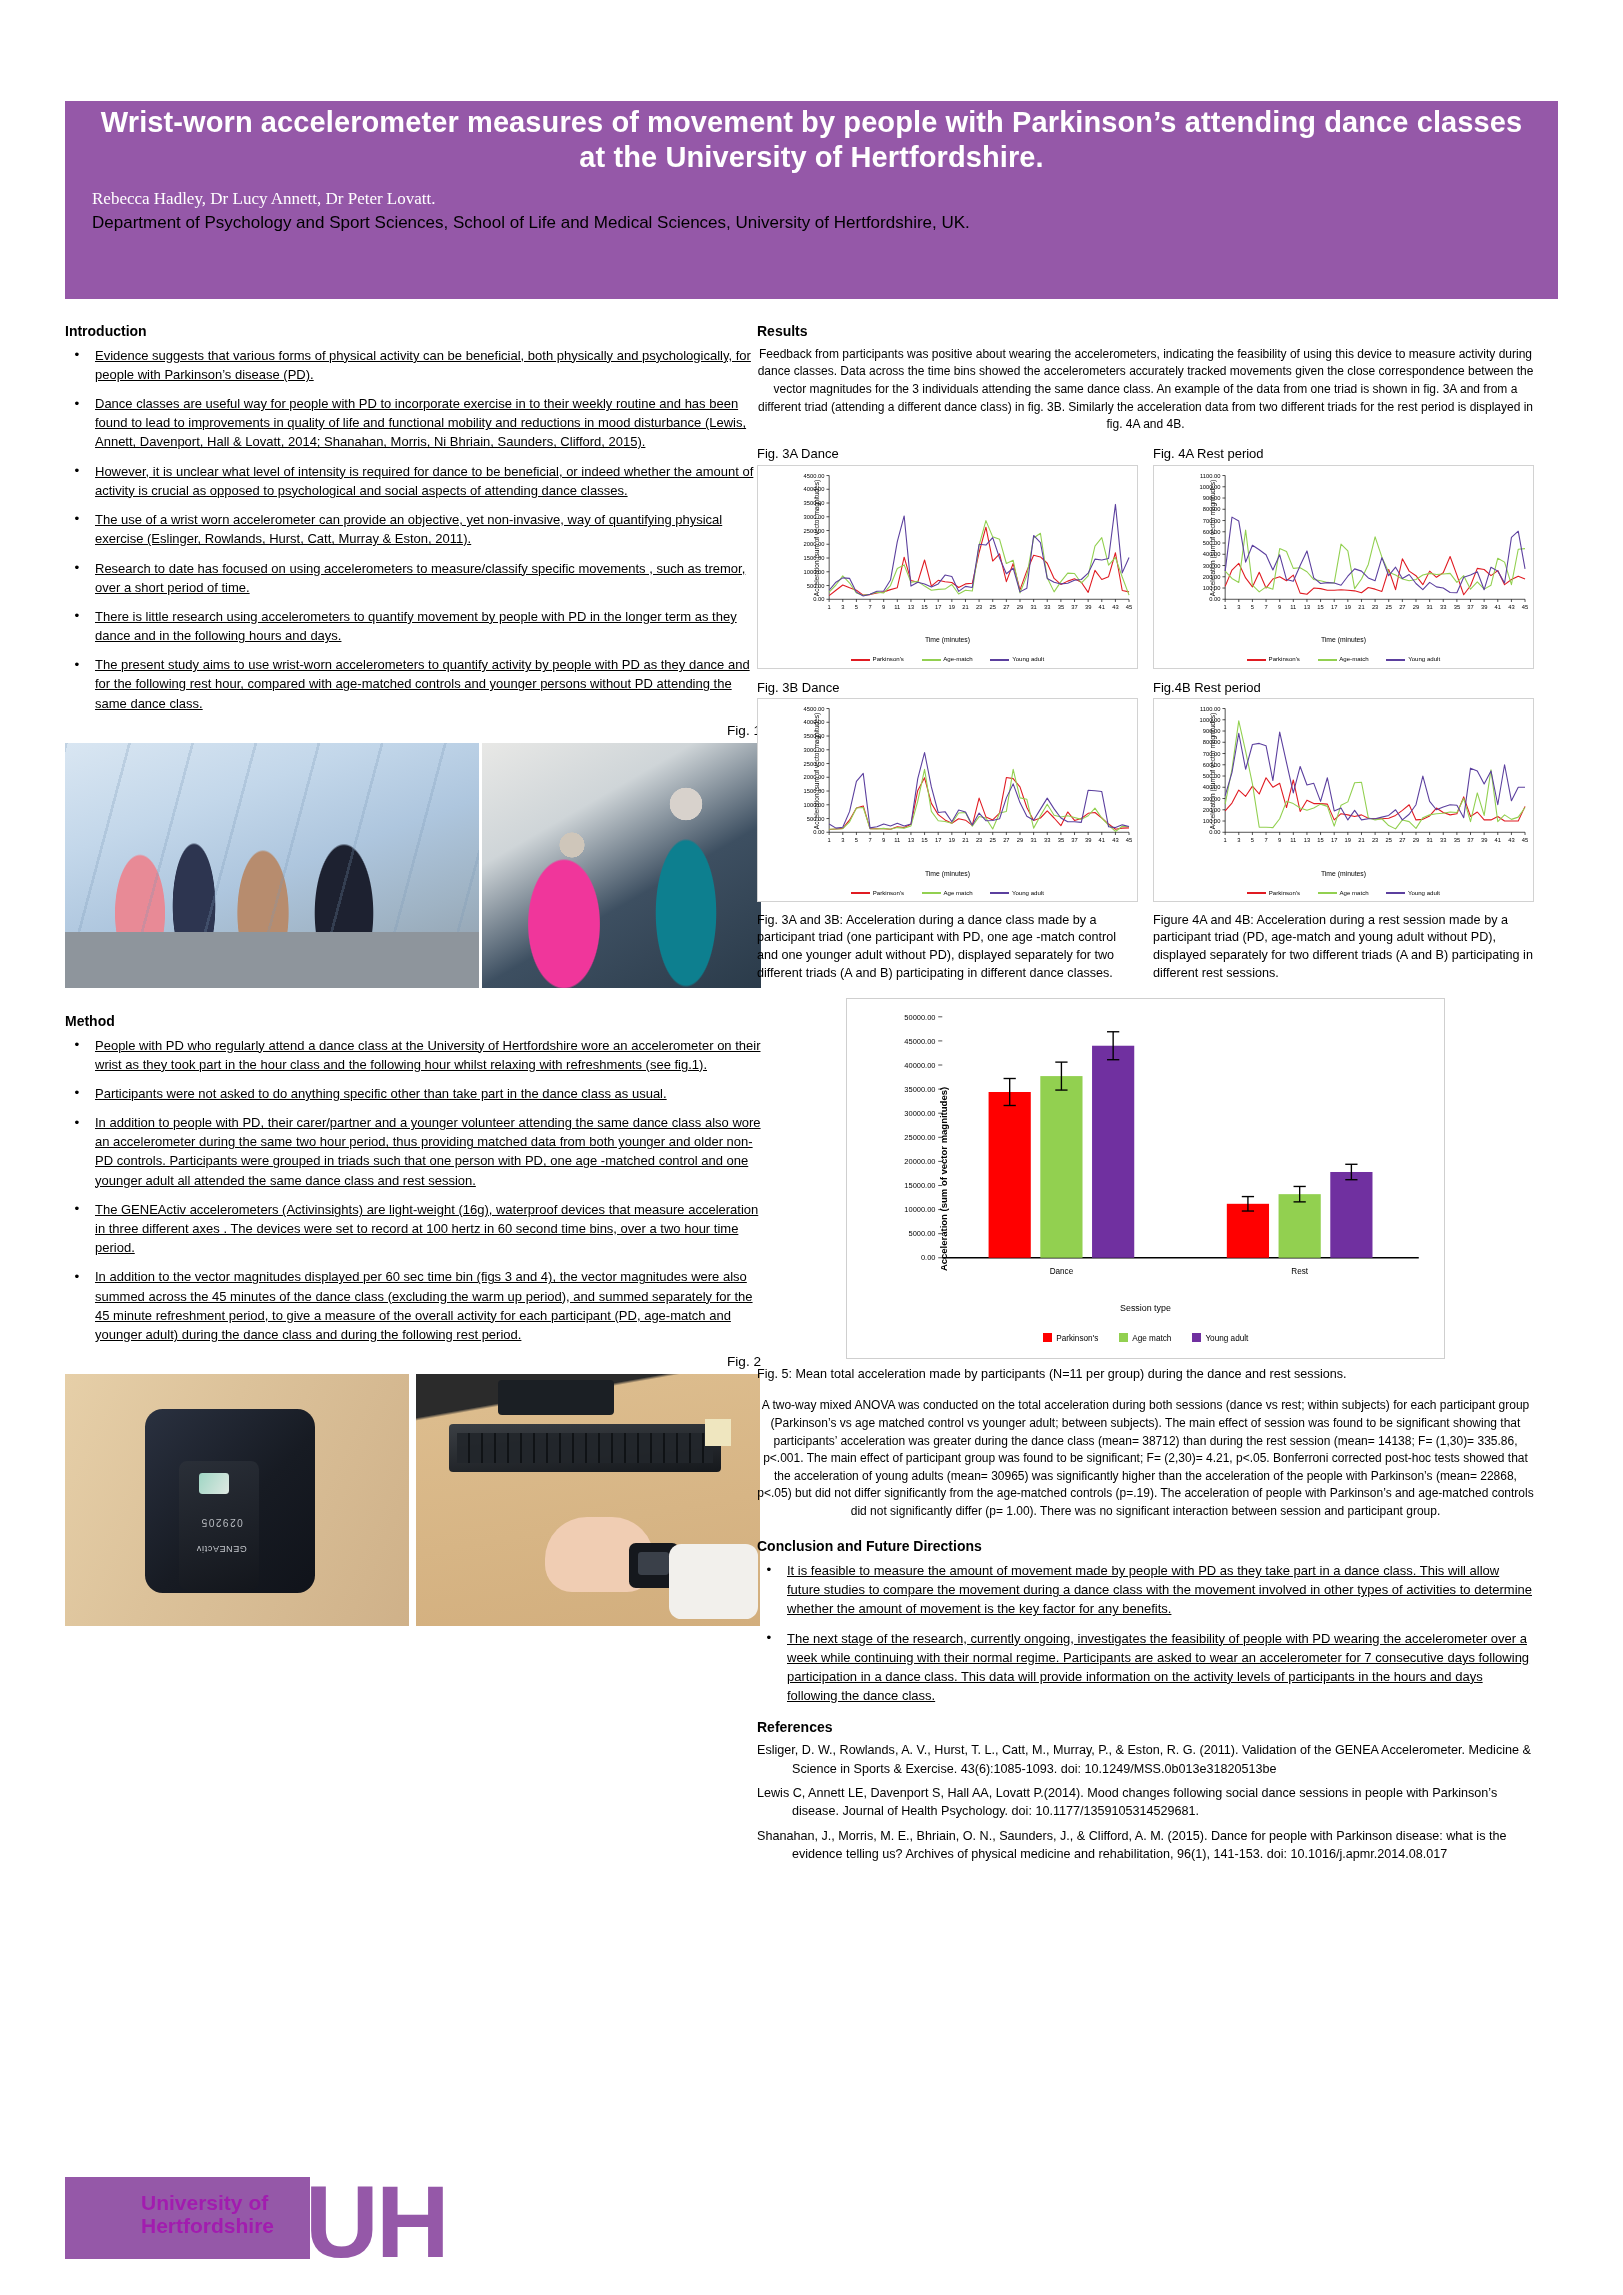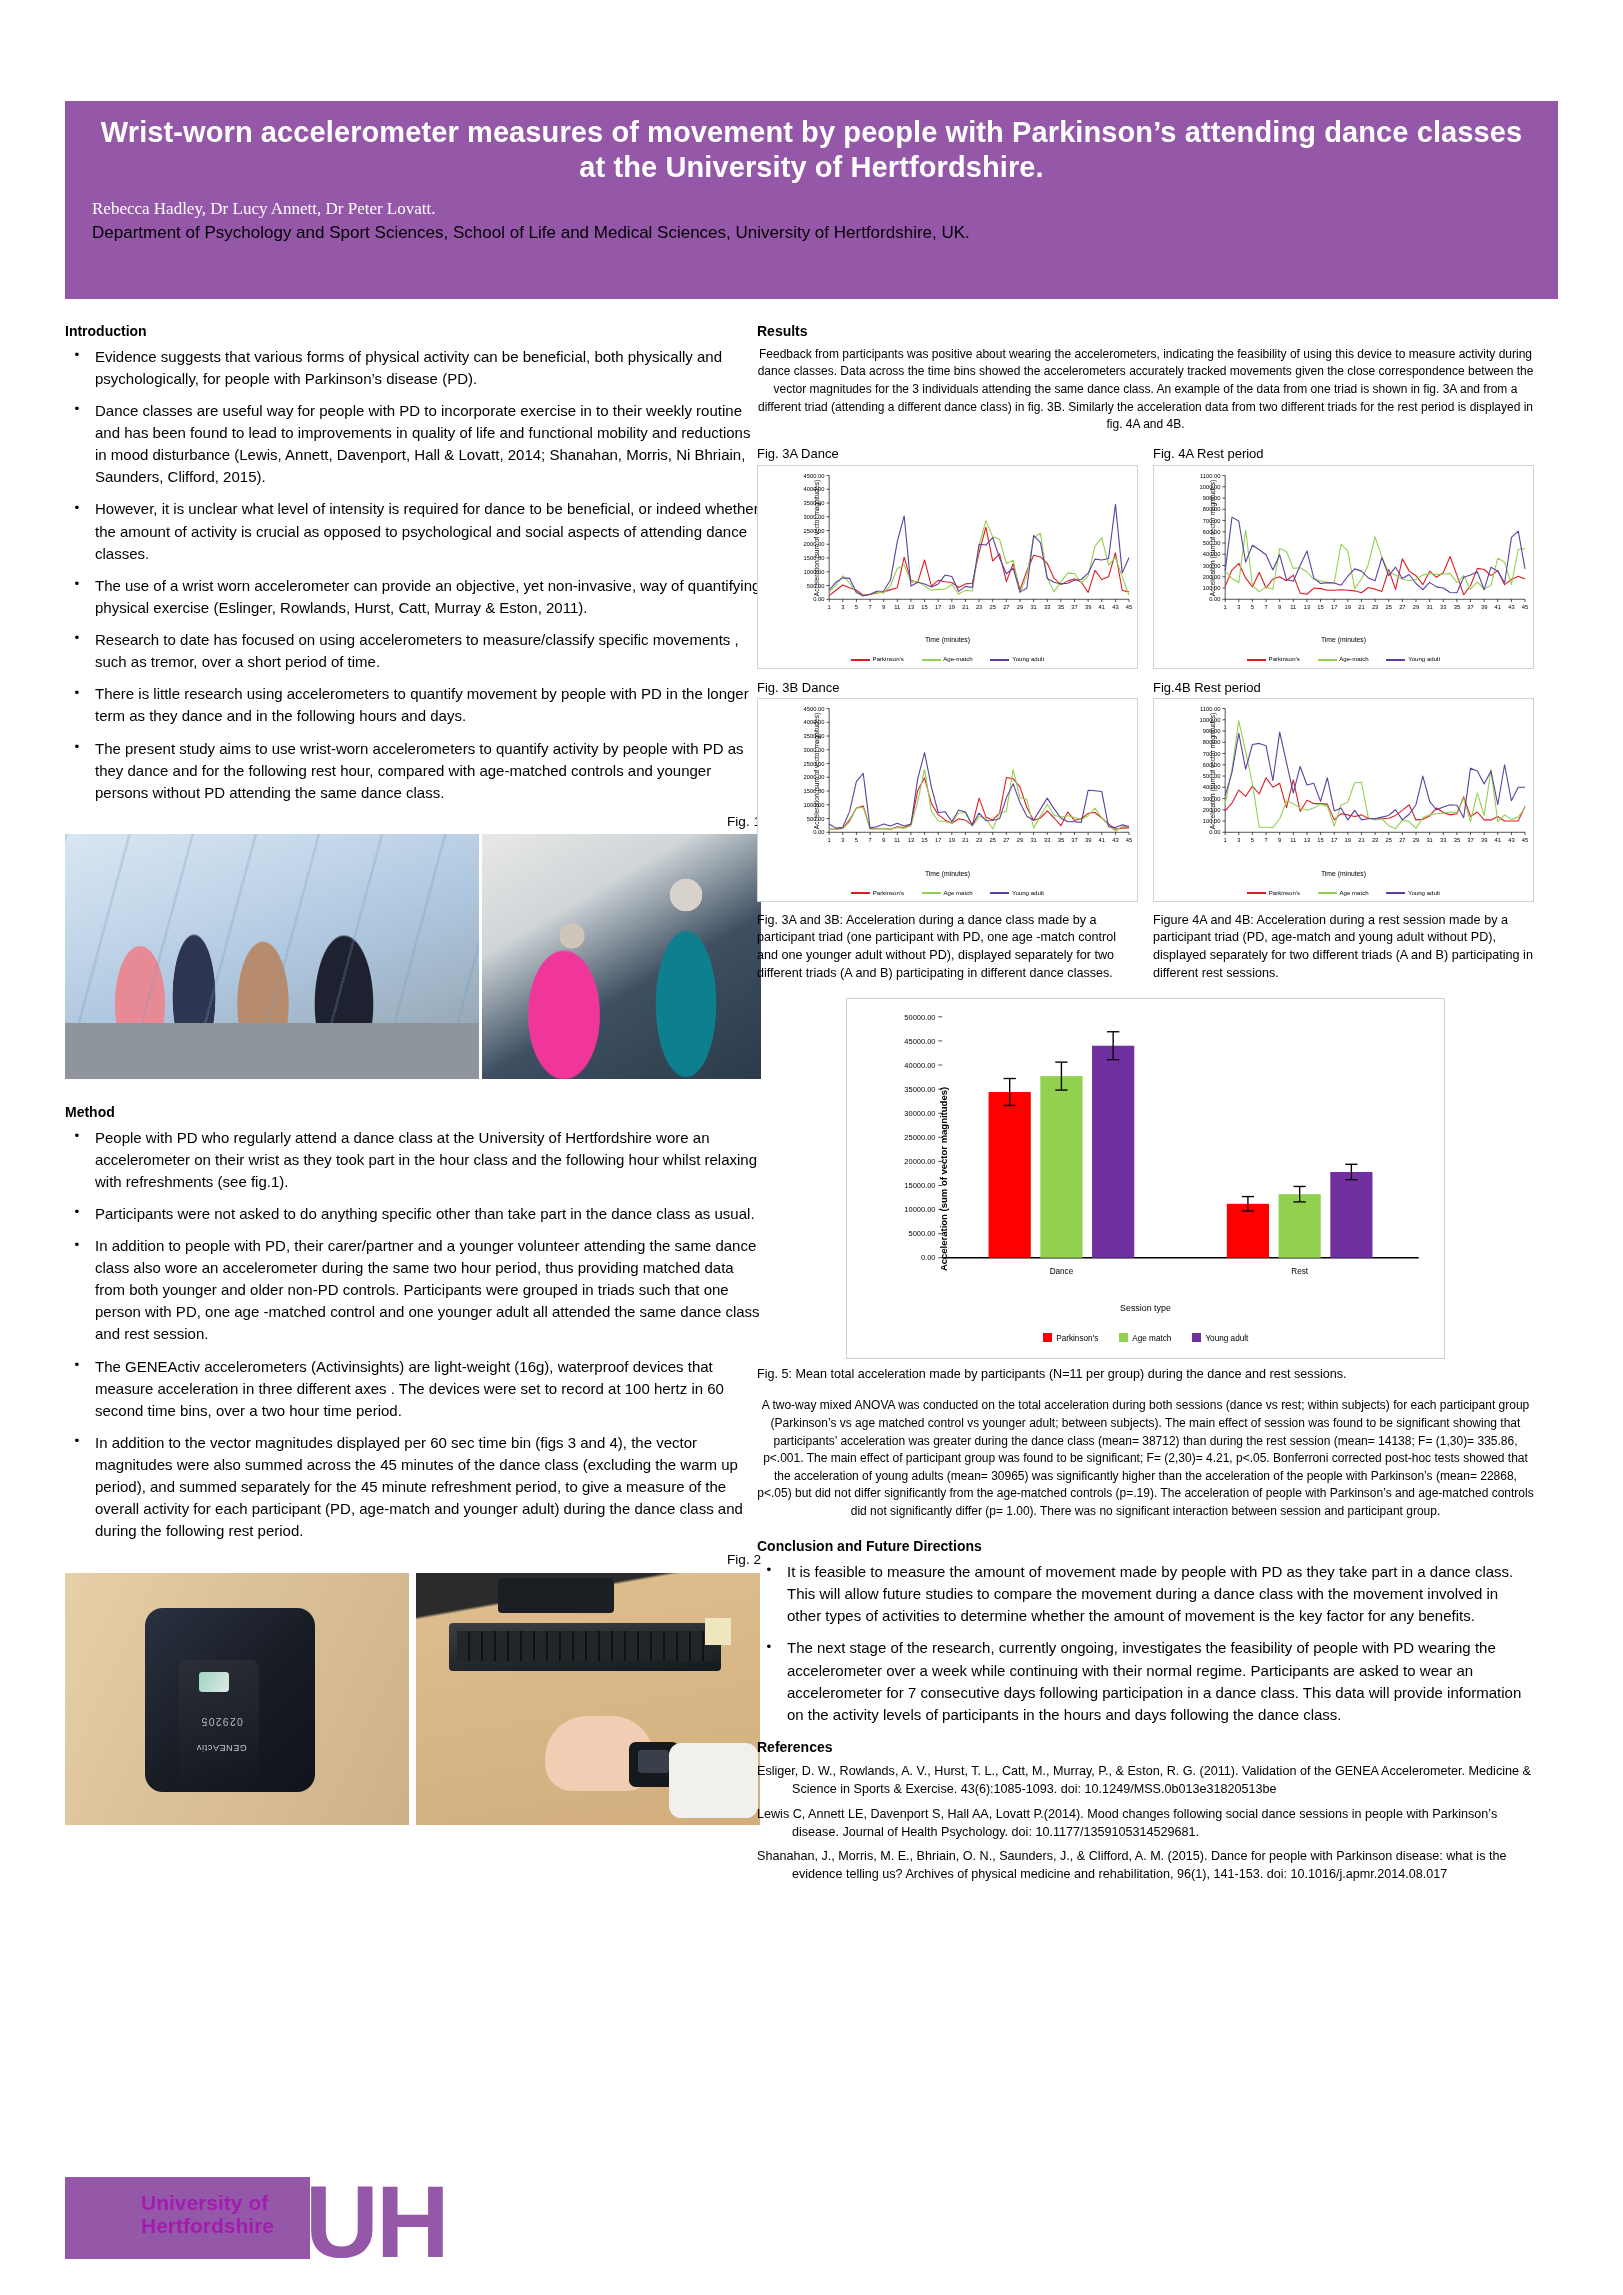--- a/index.html
+++ b/index.html
@@ -1,34 +1,34 @@
 <!DOCTYPE html>
 <html style="font-size:11px"><head>
 <meta charset="utf-8">
 <style>
   html,body{margin:0;padding:0;background:#fff;}
   body{width:1624px;height:2295px;font-family:"Liberation Sans",sans-serif;color:#000;}
   .poster{position:relative;width:1624px;height:2295px;background:#fff;overflow:hidden;}
 
   
   .header{position:absolute;left:65px;top:101px;width:1493px;height:198px;background:#9558a8;
-          box-sizing:border-box;padding:14px 27px 0 27px;}
+          box-sizing:border-box;padding:4px 27px 0 27px;}
   .header h1{margin:0;color:#fff;font-size:29px;line-height:1.22;font-weight:bold;text-align:center;
              letter-spacing:0.1px;}
   .header .authors{color:#fff;font-size:17px;margin-top:11px;line-height:1.45;font-family:Liberation Serif, serif;}
   .header .dept{color:#000000;font-size:17px;line-height:1.45;}
 
   
   .colL{position:absolute;left:65px;top:323px;width:696px;}
   .colR{position:absolute;left:757px;top:323px;width:777px;}
 
   h2.sec{font-size:14px;margin:0 0 6.8px 0;font-weight:bold;}
   .body-text{font-size:12px;line-height:1.47;text-align:center;}
   ul.bl{margin:0;padding:0;list-style:none;}
-  ul.bl li{position:relative;padding-left:30px;margin-bottom:10.2px;font-size:15px;line-height:1.47;}
+  ul.bl li{position:relative;padding-left:30px;margin-bottom:10.2px;font-size:13px;line-height:1.47;text-decoration:underline;}
   ul.bl li:before{content:"\2022";position:absolute;left:9.5px;top:-0.7px;font-size:13.6px;}
 
   .figlabel{font-size:13.6px;margin:6.8px 0 5.4px 0;text-align:right;}
   .figcap{font-size:12.6px;line-height:1.42;}
 
   
   .fig1{width:696px;height:245px;display:flex;gap:2.7px;overflow:hidden;}
   .ph{position:relative;overflow:hidden;}
   .ph1{width:414px;height:245px;background:linear-gradient(160deg,#d9e6f2 0%,#c3d7ea 28%,#aec6de 52%,#9fb3c4 75%,#8d9aa6 100%);}
   .ph2{width:279px;height:245px;background:linear-gradient(150deg,#e8e8e6 0%,#cfd5d8 30%,#3d4f61 60%,#2b3b4a 100%);}

